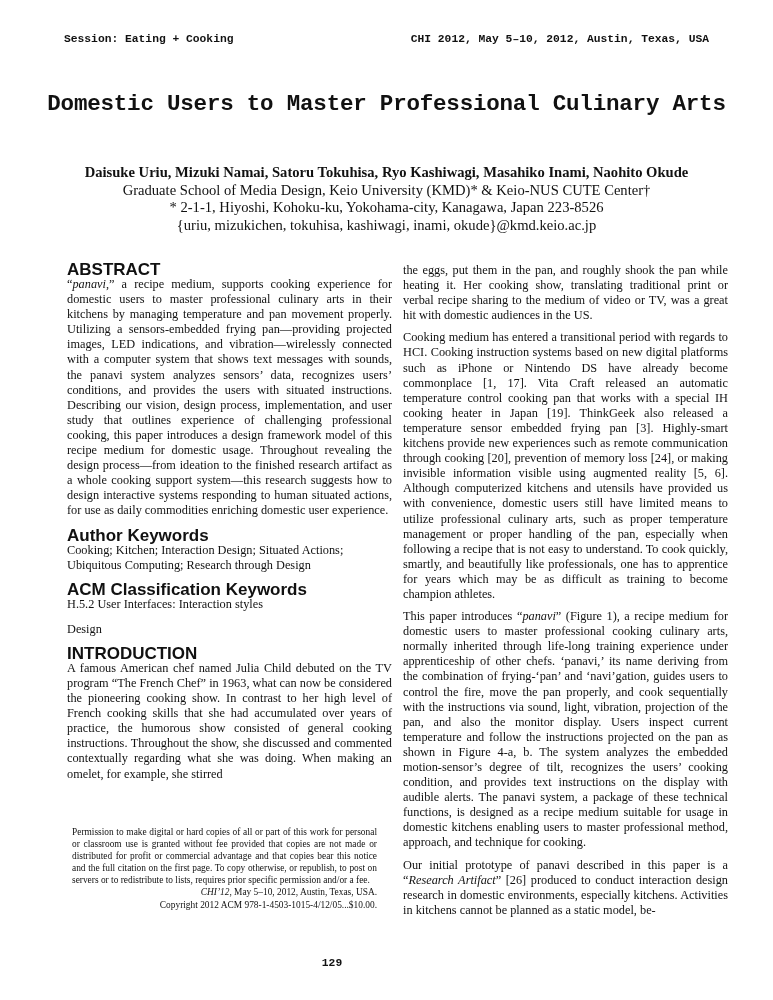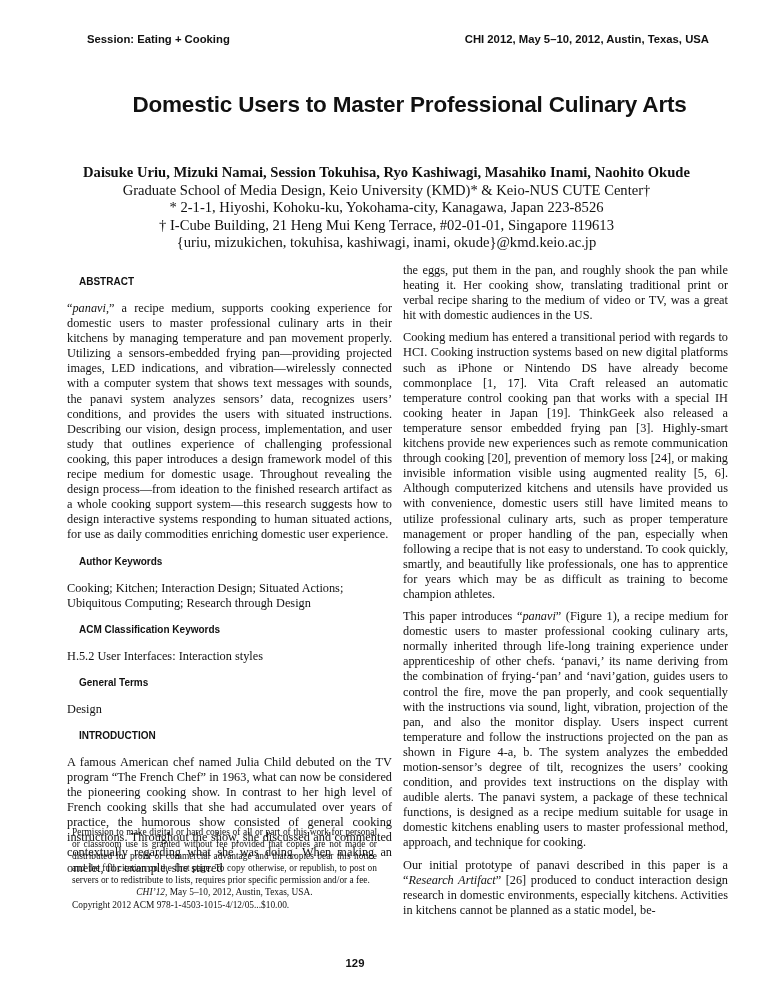--- a/index.html
+++ b/index.html
@@ -1,82 +1,80 @@
 <!DOCTYPE html>
 <html><head>
 <meta charset="utf-8">
 <style>
   html, body { margin:0; padding:0; background:#ffffff; }
   body { width:773px; height:1000px; position:relative; overflow:hidden; color:#111; }
-  .sans { font-family: Liberation Sans, sans-serif; margin-left: 23px; }
+  .sans { font-family: Liberation Mono, monospace; }
   .serif { font-family: "Liberation Serif", serif; }
   .hdr { position:absolute; top:33px; font-size:11.3px; font-weight:bold; }
   .hdr.left { left:64px; }
   .hdr.right { right:64px; }
   .title { position:absolute; top:92px; left:40px; width:693px; text-align:center;
            font-size:22.5px; font-weight:bold; line-height:25px; letter-spacing:-0.2px; }
   .authors { position:absolute; top:164px; left:40px; width:693px; text-align:center;
              font-size:14.6px; line-height:17.5px; }
   .authors .names { font-weight:bold; }
   .col { position:absolute; top:263px; width:325px; font-size:12.3px; line-height:15.1px; text-align:justify; }
   .col.left { left:67px; }
   .col.right { left:403px;font-family:Liberation Serif, serif; }
-  h3 { font-family:"Liberation Sans", sans-serif; font-size:10px; font-weight:bold; margin:12px; line-height:14px; }
+  h3 { font-family:"Liberation Sans", sans-serif; font-size:17px; font-weight:bold; margin:0; line-height:14px; }
   p { margin:0; }
   .sec { margin-bottom:10px; }
   .rp { margin-bottom:7px; }
   .perm { position:absolute; top:826px; left:72px; width:305px; font-size:9.4px; line-height:12.1px; text-align:justify; }
   .pageno { position:absolute; top:957px; left:0; width:664px; text-align:center; font-size:11.3px; font-weight:bold; }
   i { font-style:italic; }
 </style>
 </head>
 <body>
 
 <div class="hdr left sans">Session: Eating + Cooking</div>
 <div class="hdr right sans">CHI 2012, May 5–10, 2012, Austin, Texas, USA</div>
 
 <div class="title sans">
   <div>Domestic Users to Master Professional Culinary Arts</div>
 </div>
 
 <div class="authors serif">
-  <div class="names">Daisuke Uriu, Mizuki Namai, Session Tokuhisa, Ryo Kashiwagi, Masahiko Inami, Naohito Okude</div>
+  <div class="names">Daisuke Uriu, Mizuki Namai, Satoru Tokuhisa, Ryo Kashiwagi, Masahiko Inami, Naohito Okude</div>
   <div>Graduate School of Media Design, Keio University (KMD)* &amp; Keio-NUS CUTE Center†</div>
   <div>* 2-1-1, Hiyoshi, Kohoku-ku, Yokohama-city, Kanagawa, Japan 223-8526</div>
-  <div>† I-Cube Building, 21 Heng Mui Keng Terrace, #02-01-01, Singapore 119613</div>
   <div>{uriu, mizukichen, tokuhisa, kashiwagi, inami, okude}@kmd.keio.ac.jp</div>
 </div>
 
 <div class="col left serif">
   <div class="sec">
     <h3>ABSTRACT</h3>
     <p>“<i>panavi</i><span>,” a recipe medium, supports cooking experience for domestic users to master professional culinary arts in their kitchens by managing temperature and pan movement properly. Utilizing a sensors-embedded frying pan—providing projected images, LED indications, and vibration—wirelessly connected with a computer system that shows text messages with sounds, the panavi system analyzes sensors’ data, recognizes users’ conditions, and provides the users with situated instructions. Describing our vision, design process, implementation, and user study that outlines experience of challenging professional cooking, this paper introduces a design framework model of this recipe medium for domestic usage. Throughout revealing the design process—from ideation to the finished research artifact as a whole cooking support system—this research suggests how to design interactive systems responding to human situated actions, for use as daily commodities enriching domestic user experience.</span></p>
   </div>
   <div class="sec">
     <h3>Author Keywords</h3>
     <p style="text-align:left">Cooking; Kitchen; Interaction Design; Situated Actions; Ubiquitous Computing; Research through Design</p>
   </div>
   <div class="sec">
     <h3>ACM Classification Keywords</h3>
     <p style="text-align:left">H.5.2 User Interfaces: Interaction styles</p>
   </div>
   <div class="sec">
-    <h3>General Terms</h3>
     <p>Design</p>
   </div>
   <div class="sec">
     <h3>INTRODUCTION</h3>
     <p>A famous American chef named Julia Child debuted on the TV program “The French Chef” in 1963, what can now be considered the pioneering cooking show. In contrast to her high level of French cooking skills that she had accumulated over years of practice, the humorous show consisted of general cooking instructions. Throughout the show, she discussed and commented contextually regarding what she was doing. When making an omelet, for example, she stirred</p>
   </div>
 </div>
 
 <div class="perm serif">
   <p>Permission to make digital or hard copies of all or part of this work for personal or classroom use is granted without fee provided that copies are not made or distributed for profit or commercial advantage and that copies bear this notice and the full citation on the first page. To copy otherwise, or republish, to post on servers or to redistribute to lists, requires prior specific permission and/or a fee.</p>
-  <p style="text-align:center"><i>CHI’12</i><span>, May 5–10, 2012, Austin, Texas, USA.</span></p>
-  <p style="text-align:left">Copyright 2012 ACM 978-1-4503-1015-4/12/05...$10.00.</p>
+  <p style="text-align:right"><i>CHI’12</i><span>, May 5–10, 2012, Austin, Texas, USA.</span></p>
+  <p style="text-align:right">Copyright 2012 ACM 978-1-4503-1015-4/12/05...$10.00.</p>
 </div>
 
 <div class="col right serif">
   <p class="rp">the eggs, put them in the pan, and roughly shook the pan while heating it. Her cooking show, translating traditional print or verbal recipe sharing to the medium of video or TV, was a great hit with domestic audiences in the US.</p>
   <p class="rp">Cooking medium has entered a transitional period with regards to HCI. Cooking instruction systems based on new digital platforms such as iPhone or Nintendo DS have already become commonplace [1, 17]. Vita Craft released an automatic temperature control cooking pan that works with a special IH cooking heater in Japan [19]. ThinkGeek also released a temperature sensor embedded frying pan [3]. Highly-smart kitchens provide new experiences such as remote communication through cooking [20], prevention of memory loss [24], or making invisible information visible using augmented reality [5, 6]. Although computerized kitchens and utensils have provided us with convenience, domestic users still have limited means to utilize professional culinary arts, such as proper temperature management or proper handling of the pan, especially when following a recipe that is not easy to understand. To cook quickly, smartly, and beautifully like professionals, one has to apprentice for years which may be as difficult as training to become champion athletes.</p>
   <p class="rp"><span>This paper introduces “</span><i>panavi</i><span>” (Figure 1), a recipe medium for domestic users to master professional cooking culinary arts, normally inherited through life-long training experience under apprenticeship of other chefs. ‘panavi,’ its name deriving from the combination of frying-‘pan’ and ‘navi’gation, guides users to control the fire, move the pan properly, and cook sequentially with the instructions via sound, light, vibration, projection of the pan, and also the monitor display. Users inspect current temperature and follow the instructions projected on the pan as shown in Figure 4-a, b. The system analyzes the embedded motion-sensor’s degree of tilt, recognizes the users’ cooking condition, and provides text instructions on the display with audible alerts. The panavi system, a package of these technical functions, is designed as a recipe medium suitable for usage in domestic kitchens enabling users to master professional method, approach, and technique for cooking.</span></p>
   <p class="rp"><span>Our initial prototype of panavi described in this paper is a “</span><i>Research Artifact</i><span>” [26] produced to conduct interaction design research in domestic environments, especially kitchens. Activities in kitchens cannot be planned as a static model, be-</span></p>
 </div>
 
 <div class="pageno sans">129</div>

